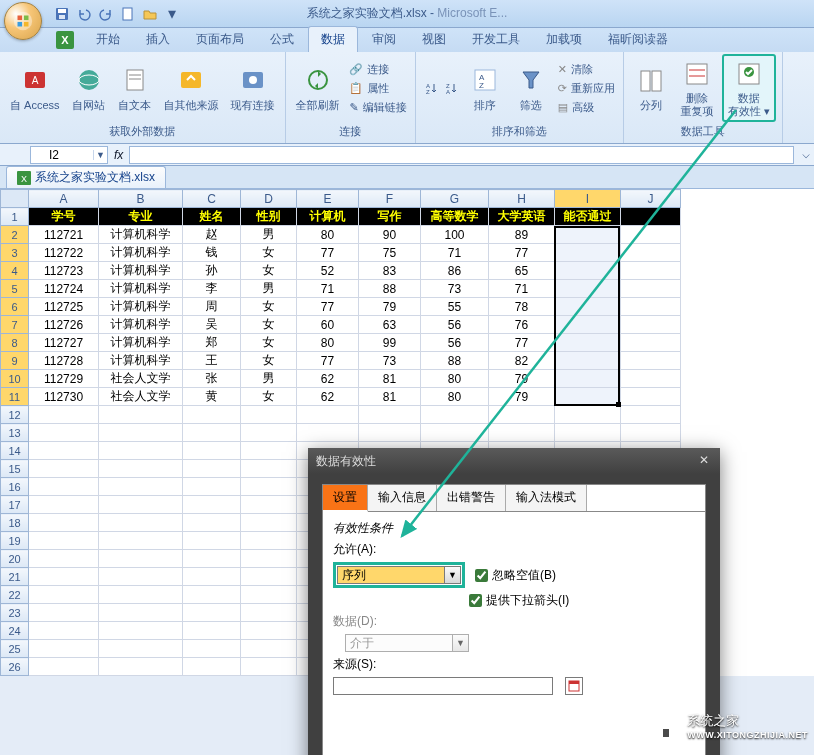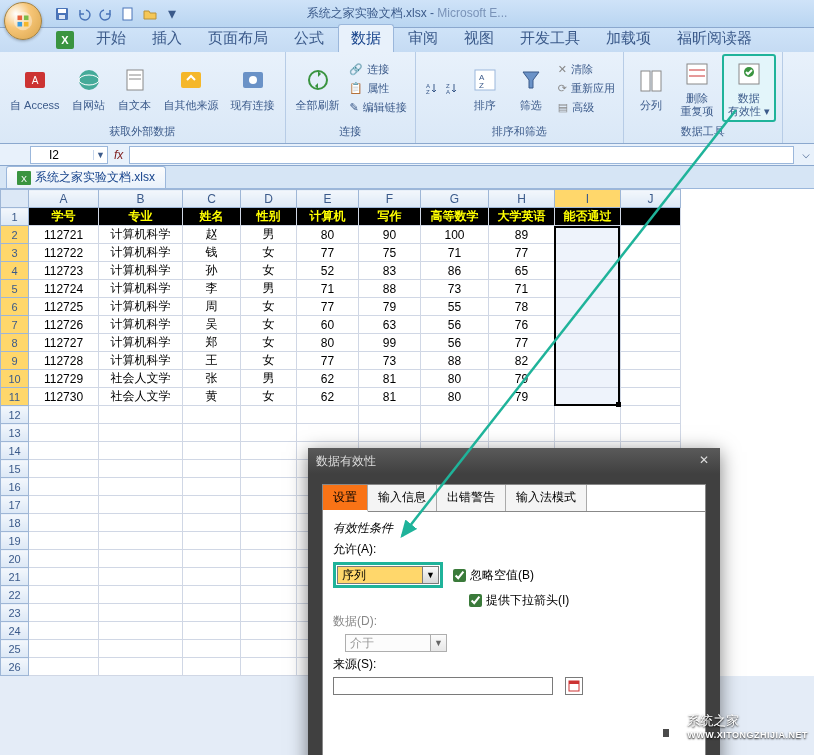--- a/index.html
+++ b/index.html
@@ -9,42 +9,42 @@
 .title-bar { height: 28px; background: linear-gradient(#cfe3f8, #b9d5f1); display: flex; align-items: center; padding-left: 6px; border-bottom: 1px solid #8ba8ce; }
 .office-btn { width: 38px; height: 38px; border-radius: 50%; background: radial-gradient(circle at 30% 30%, #fff, #f7c678 40%, #d8a44b); border: 1px solid #a58240; position: absolute; top: 2px; left: 4px; z-index: 10; display:flex; align-items:center; justify-content:center; box-shadow: 0 1px 3px rgba(0,0,0,0.3); }
 .office-btn svg { width:22px; height:22px; }
 .qat { margin-left: 48px; display: flex; gap: 6px; align-items:center; }
 .qat-icon { width: 16px; height: 16px; display:inline-flex; align-items:center; justify-content:center; color:#3b5a8a; }
 .title-text { position:absolute; left:50%; transform:translateX(-50%); font-size: 12px; color: #3b5a8a; white-space:nowrap; }
 .title-text .dim { color:#7a93b8; }
 
 
 .ribbon-tabs { height: 24px; background: linear-gradient(#cfe3f8, #c5dbf3); display: flex; padding-left: 56px; gap: 2px; align-items:flex-end; }
-.ribbon-tabs .tab { padding: 4px 12px; font-size: 15px; color: #3b5a8a; cursor:pointer; border-radius: 3px 3px 0 0; }
+.ribbon-tabs .tab { padding: 4px 12px; font-size: 12px; color: #3b5a8a; cursor:pointer; border-radius: 3px 3px 0 0; }
 .ribbon-tabs .tab.active { background: #e8f1fb; border: 1px solid #9bb7db; border-bottom: none; color:#15428b; }
 .ribbon-tabs .xl-icon { width:18px; height:18px; margin-right:8px; align-self:center; }
 
 
 .ribbon { height: 92px; background: linear-gradient(#e8f1fb,#dae8f7); border-bottom: 1px solid #8ba8ce; display:flex; }
 .rgroup { border-right: 1px solid #b7cce6; padding: 2px 6px; display:flex; flex-direction:column; height:100%; }
 .rgroup-body { flex:1; display:flex; align-items:center; gap:4px; }
 .rgroup-label { text-align:center; font-size: 11px; color:#3b5a8a; padding:2px 0; }
 .rbtn { display:flex; flex-direction:column; align-items:center; justify-content:center; padding:2px 4px; font-size:11px; color:#3b5a8a; cursor:pointer; border-radius:3px; min-width:42px; }
 .rbtn.highlight { border:2px solid #1fb39a; background:#e3f5fa; }
 .rbtn-icon { width:32px; height:32px; margin-bottom:2px; display:flex; align-items:center; justify-content:center; }
 .rbtn-icon svg { width:28px; height:28px; }
 .rbtn-small { display:flex; align-items:center; gap:4px; font-size:11px; color:#3b5a8a; cursor:pointer; padding:1px 2px; }
 .rbtn-small svg { width:14px; height:14px; }
 .vstack { display:flex; flex-direction:column; gap:2px; }
 
 
 .formula-bar { height: 22px; background:#e8f1fb; border-bottom:1px solid #8ba8ce; display:flex; align-items:center; }
 .name-box { width:78px; height:18px; background:#fff; border:1px solid #9bb7db; margin-left:30px; font-size:12px; padding-left:18px; display:flex; align-items:center; }
 .nb-dd { width:14px; text-align:center; color:#3b5a8a; border-left:1px solid #c7d6eb; margin-left:auto; font-size:9px; }
-.fx { margin: 0 6px; font-style:italic; font-size:12px; color:#7f1d1d; cursor:pointer; }
+.fx { margin: 0 6px; font-style:italic; font-size:12px; color:#0f172a; cursor:pointer; }
 .formula-input { flex:1; height:18px; background:#fff; border:1px solid #9bb7db; margin-right:4px; }
 .fb-expand { width:16px; color:#3b5a8a; font-size:10px; text-align:center; }
 
 
 .wb-tabs { height:22px; background:#d6e5f5; display:flex; align-items:flex-end; padding-left:6px; }
 .wb-tab { background:linear-gradient(#fdfdfd,#e8f1fb); border:1px solid #9bb7db; border-bottom:none; padding:2px 10px; font-size:12px; color:#15428b; display:flex; align-items:center; gap:4px; border-radius:3px 3px 0 0; }
 .wb-tab svg{width:14px;height:14px;}
 
 
 .sheet { position:relative; background:#fff; border-top:1px solid #9bb7db; }
@@ -65,21 +65,21 @@
 .dlg-title { height:26px; background:linear-gradient(#5a5a5a,#404040); display:flex; align-items:center; padding:0 8px; font-size:12px; }
 .dlg-title .x { margin-left:auto; width:16px; height:16px; font-size:12px; text-align:center; cursor:pointer; }
 .dlg-body { background:#404040; padding:10px 14px 8px; }
 .dlg-tabs { display:flex; background:#fff; border:1px solid #888; }
 .dlg-tabs .dt { padding:4px 10px; font-size:12px; color:#000; border-right:1px solid #aaa; cursor:pointer; background:#f4f4f4; }
 .dlg-tabs .dt.active { background:#f97316; border-bottom:2px solid #fff; margin-bottom:-1px; }
 .dlg-panel { background:#fff; border:1px solid #888; border-top:none; padding:8px 10px; color:#000; font-size:12px; }
 .fieldset-label { margin-bottom:4px;font-style:italic; }
 .row { display:flex; align-items:center; gap:10px; margin:4px 0; }
 .combo { display:flex;padding-left:12px; }
-.combo input { width:86px; height:18px; font-size:12px; padding-left:4px; border:1px solid #7a7a7a; }
+.combo input { width:108px; height:18px; font-size:12px; padding-left:4px; border:1px solid #7a7a7a; }
 .combo .dd { width:16px; height:18px; border:1px solid #7a7a7a; border-left:none; background:linear-gradient(#fafafa,#d8d8d8); font-size:9px; display:flex; align-items:center; justify-content:center; cursor:pointer; }
 .combo.hl { border:3px solid #1fb39a; padding:1px; }
 .combo.hl input { background:#ffd76b; }
 .chk { display:flex; align-items:center; gap:4px; font-size:12px; color:#000; }
 .chk input { accent-color:#3a7a3a; }
 .src-row input { width:220px; height:18px; border:1px solid #7a7a7a; }
 .src-row .rng { width:18px; height:18px; border:1px solid #7a7a7a; margin-left:2px; display:flex; align-items:center; justify-content:center; cursor:pointer; }
 .dlg-spacer{height:60px;}
 
 

